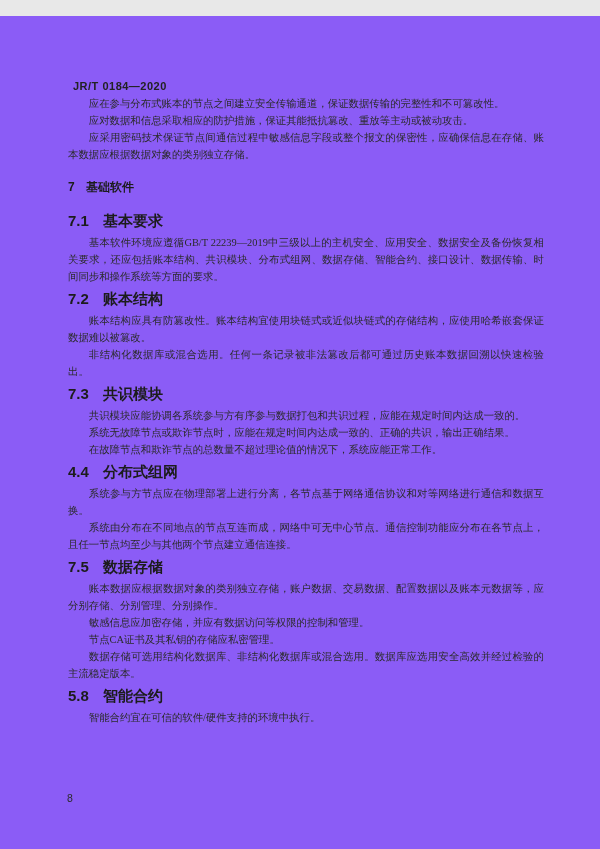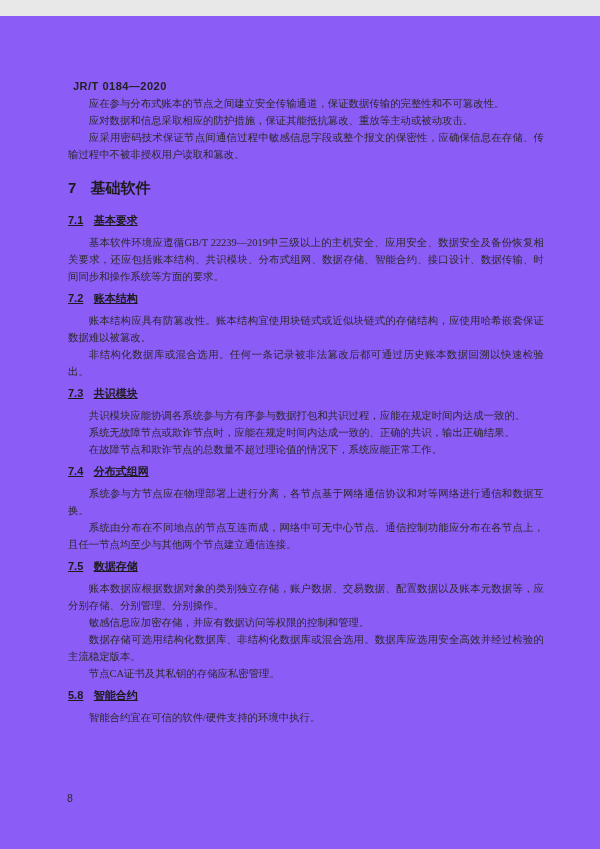--- a/index.html
+++ b/index.html
@@ -33,33 +33,32 @@
   }
   .content p {
     margin: 0;
     text-indent: 2em;
     text-align: justify;
     text-justify: inter-ideograph;
   }
   .chapter-heading {
     margin: 16px 0;
     font-family: "Liberation Sans", "DejaVu Sans", sans-serif;
-    font-size: 15px;
+    font-size: 12px;
     font-weight: bold;
     line-height: 17px;
     color: #1c1c1c;
   }
   .section-heading {
     margin: 5px 0;
     font-family: "Liberation Sans", "DejaVu Sans", sans-serif;
-    font-size: 11px;
+    font-size: 15px;
     font-weight: bold;
     line-height: 17px;
     color: #1c1c1c;
-    text-decoration: underline;
   }
   .h-num { margin-right: 0.95em; }
   .page-number {
     position: absolute;
     left: 67px;
     top: 776px;
     font-family: "Liberation Sans", "DejaVu Sans", sans-serif;
     font-size: 10.5px;
     color: #2b2b2b;
   }
@@ -68,21 +67,21 @@
 <body>
 
 <div class="page">
 
   <div class="running-header">JR/T 0184—2020</div>
 
   <div class="content">
 
     <p>应在参与分布式账本的节点之间建立安全传输通道，保证数据传输的完整性和不可篡改性。</p>
     <p>应对数据和信息采取相应的防护措施，保证其能抵抗篡改、重放等主动或被动攻击。</p>
-    <p>应采用密码技术保证节点间通信过程中敏感信息字段或整个报文的保密性，应确保信息在存储、传输过程中不被非授权用户读取和篡改。</p>
+    <p>应采用密码技术保证节点间通信过程中敏感信息字段或整个报文的保密性，应确保信息在存储、账本数据应根据数据对象的类别独立存储。</p>
 
     <div class="chapter-heading">
       <span class="h-num">7</span><span>基础软件</span>
     </div>
 
     <div class="section-heading">
       <span class="h-num">7.1</span><span>基本要求</span>
     </div>
     <p>基本软件环境应遵循GB/T 22239—2019中三级以上的主机安全、应用安全、数据安全及备份恢复相关要求，还应包括账本结构、共识模块、分布式组网、数据存储、智能合约、接口设计、数据传输、时间同步和操作系统等方面的要求。</p>
 
@@ -93,32 +92,32 @@
     <p>非结构化数据库或混合选用。任何一条记录被非法篡改后都可通过历史账本数据回溯以快速检验出。</p>
 
     <div class="section-heading">
       <span class="h-num">7.3</span><span>共识模块</span>
     </div>
     <p>共识模块应能协调各系统参与方有序参与数据打包和共识过程，应能在规定时间内达成一致的。</p>
     <p>系统无故障节点或欺诈节点时，应能在规定时间内达成一致的、正确的共识，输出正确结果。</p>
     <p>在故障节点和欺诈节点的总数量不超过理论值的情况下，系统应能正常工作。</p>
 
     <div class="section-heading">
-      <span class="h-num">7.4</span><span>分布式组网</span>
+      <span class="h-num">4.4</span><span>分布式组网</span>
     </div>
     <p>系统参与方节点应在物理部署上进行分离，各节点基于网络通信协议和对等网络进行通信和数据互换。</p>
     <p>系统由分布在不同地点的节点互连而成，网络中可无中心节点。通信控制功能应分布在各节点上，且任一节点均至少与其他两个节点建立通信连接。</p>
 
     <div class="section-heading">
       <span class="h-num">7.5</span><span>数据存储</span>
     </div>
     <p>账本数据应根据数据对象的类别独立存储，账户数据、交易数据、配置数据以及账本元数据等，应分别存储、分别管理、分别操作。</p>
     <p>敏感信息应加密存储，并应有数据访问等权限的控制和管理。</p>
+    <p>节点CA证书及其私钥的存储应私密管理。</p>
     <p>数据存储可选用结构化数据库、非结构化数据库或混合选用。数据库应选用安全高效并经过检验的主流稳定版本。</p>
-    <p>节点CA证书及其私钥的存储应私密管理。</p>
 
     <div class="section-heading">
       <span class="h-num">5.8</span><span>智能合约</span>
     </div>
     <p>智能合约宜在可信的软件/硬件支持的环境中执行。</p>
 
   </div>
 
   <div class="page-number">8</div>
 

